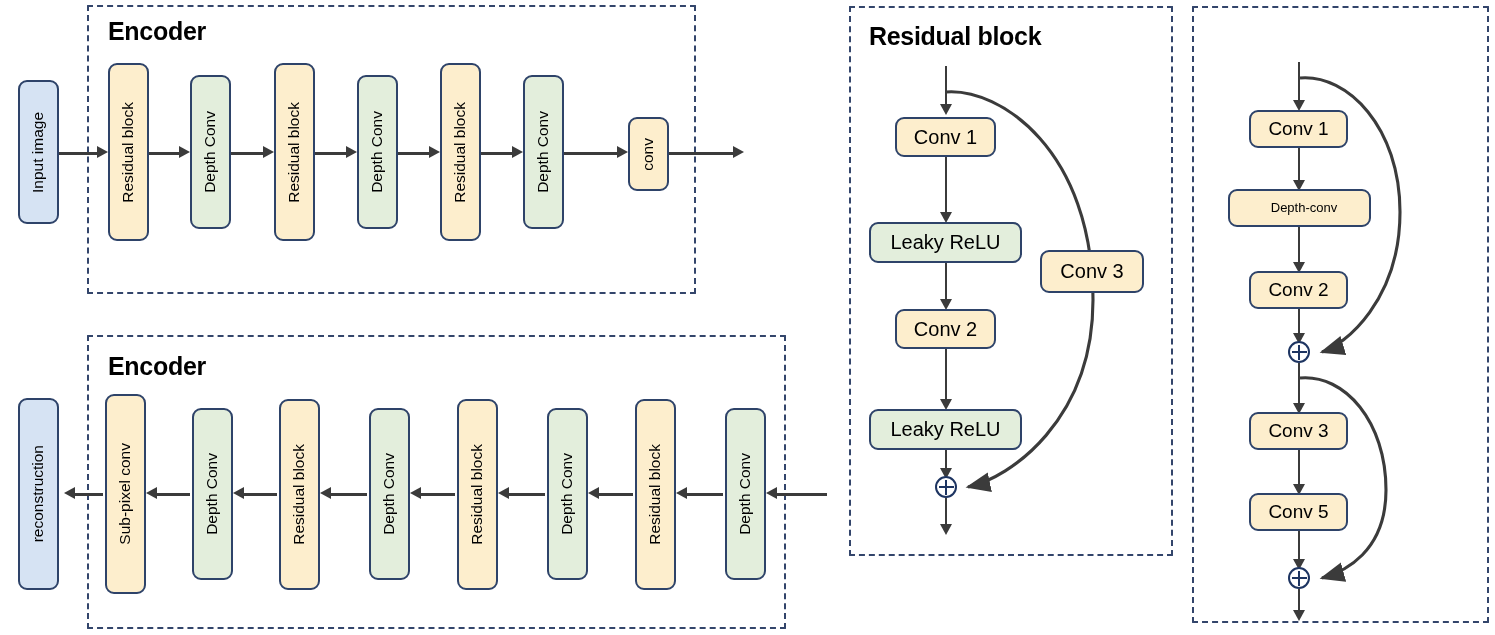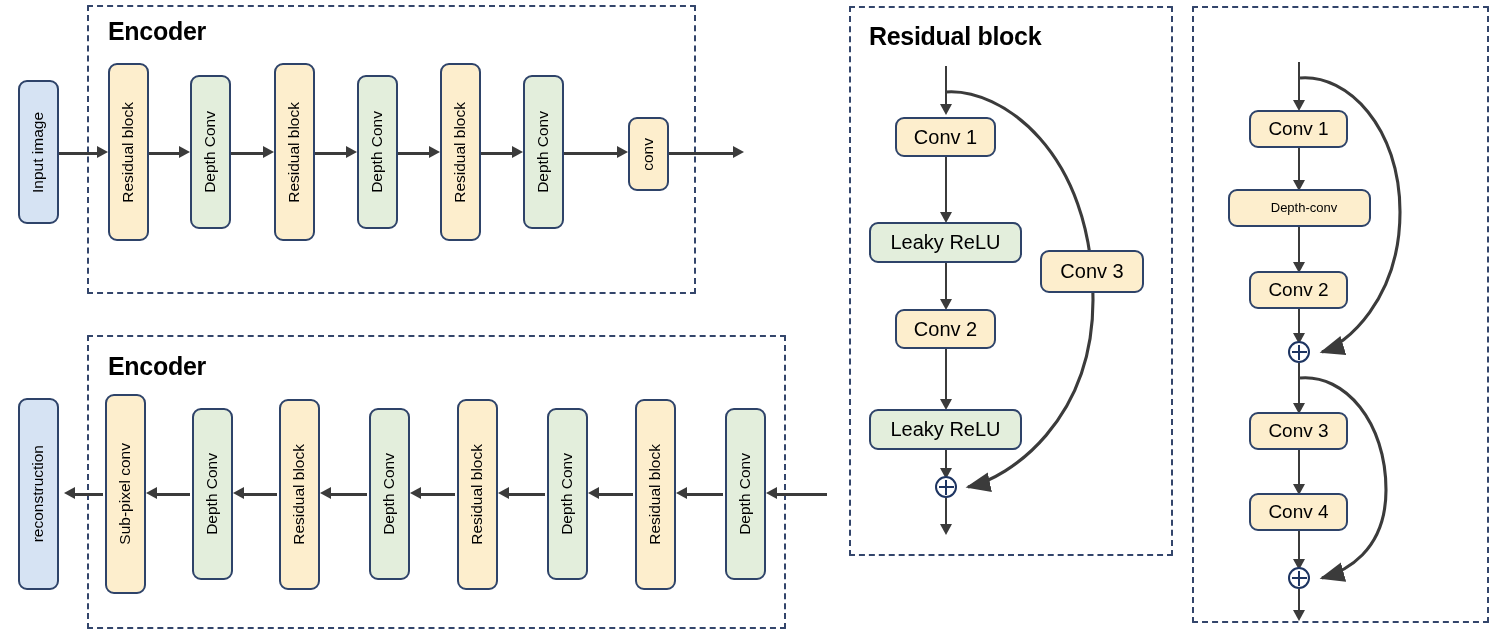--- a/index.html
+++ b/index.html
@@ -326,21 +326,21 @@
   <div class="arrow arrow-down" style="left:1292.5px; top:403px;"></div>
 
   <div class="node fill-yellow" style="left:1249px; top:412px; width:99px; height:38px; font-size:19px;">
     <span>Conv 3</span>
   </div>
 
   <div class="vline" style="left:1297.7px; top:450px; height:34px;"></div>
   <div class="arrow arrow-down" style="left:1292.5px; top:484px;"></div>
 
   <div class="node fill-yellow" style="left:1249px; top:493px; width:99px; height:38px; font-size:19px;">
-    <span>Conv 4</span>
+    <span>Conv 5</span>
   </div>
 
   <div class="vline" style="left:1297.7px; top:531px; height:32px;"></div>
   <div class="arrow arrow-down" style="left:1292.5px; top:559px;"></div>
 
   <div class="oplus" style="left:1288px; top:567px;"></div>
 
   <div class="vline" style="left:1297.7px; top:589px; height:24px;"></div>
   <div class="arrow arrow-down" style="left:1292.5px; top:610px;"></div>
 

